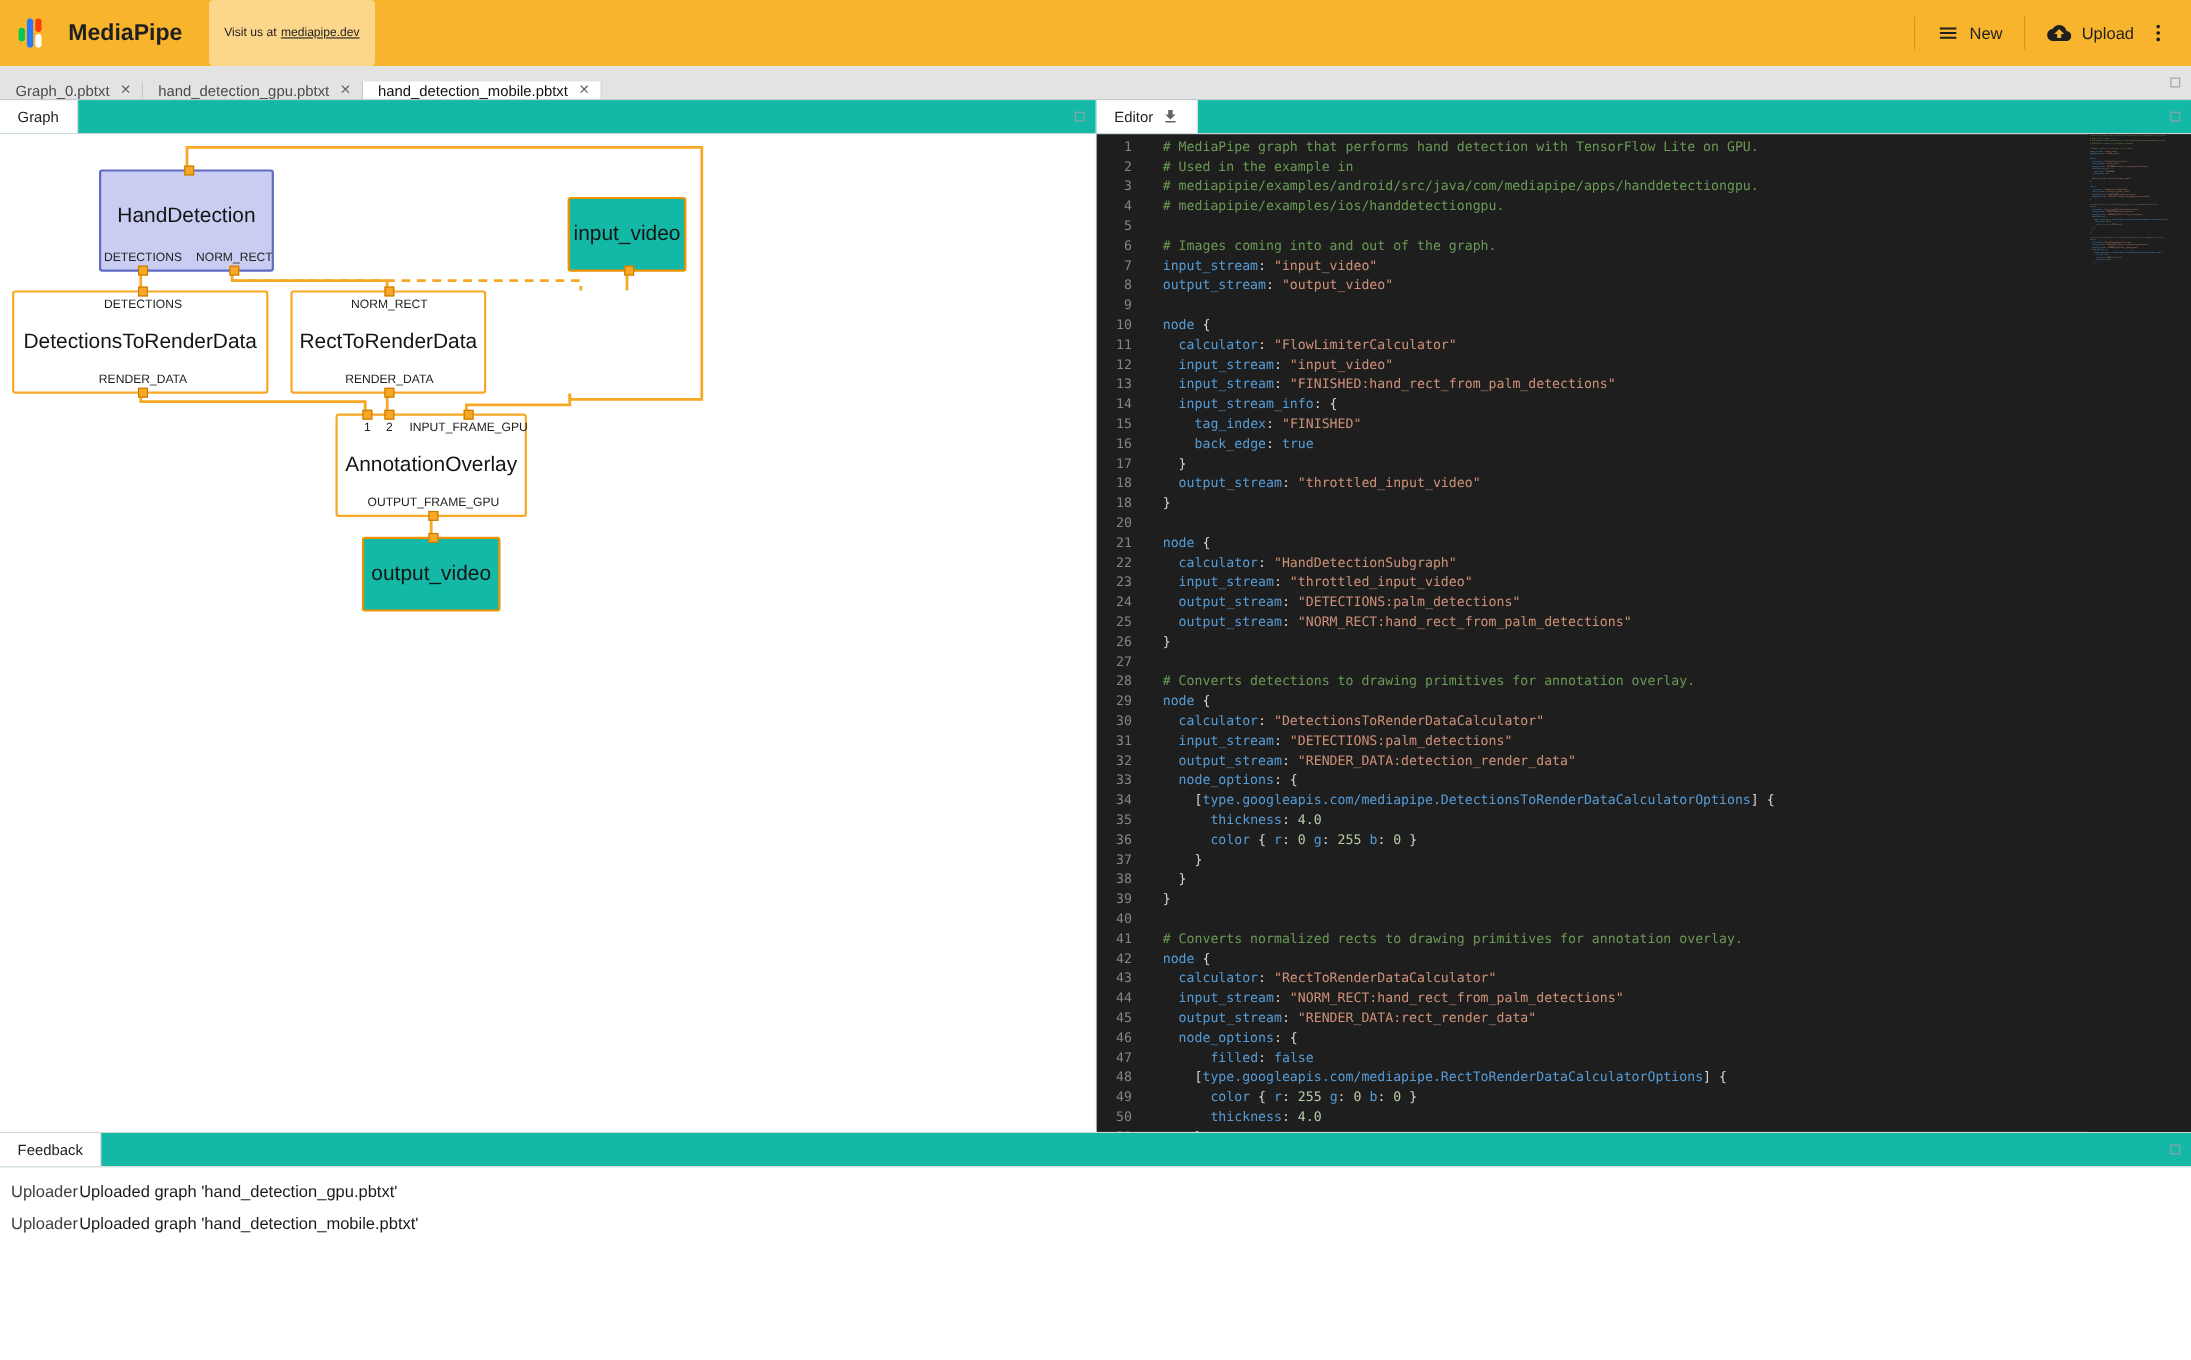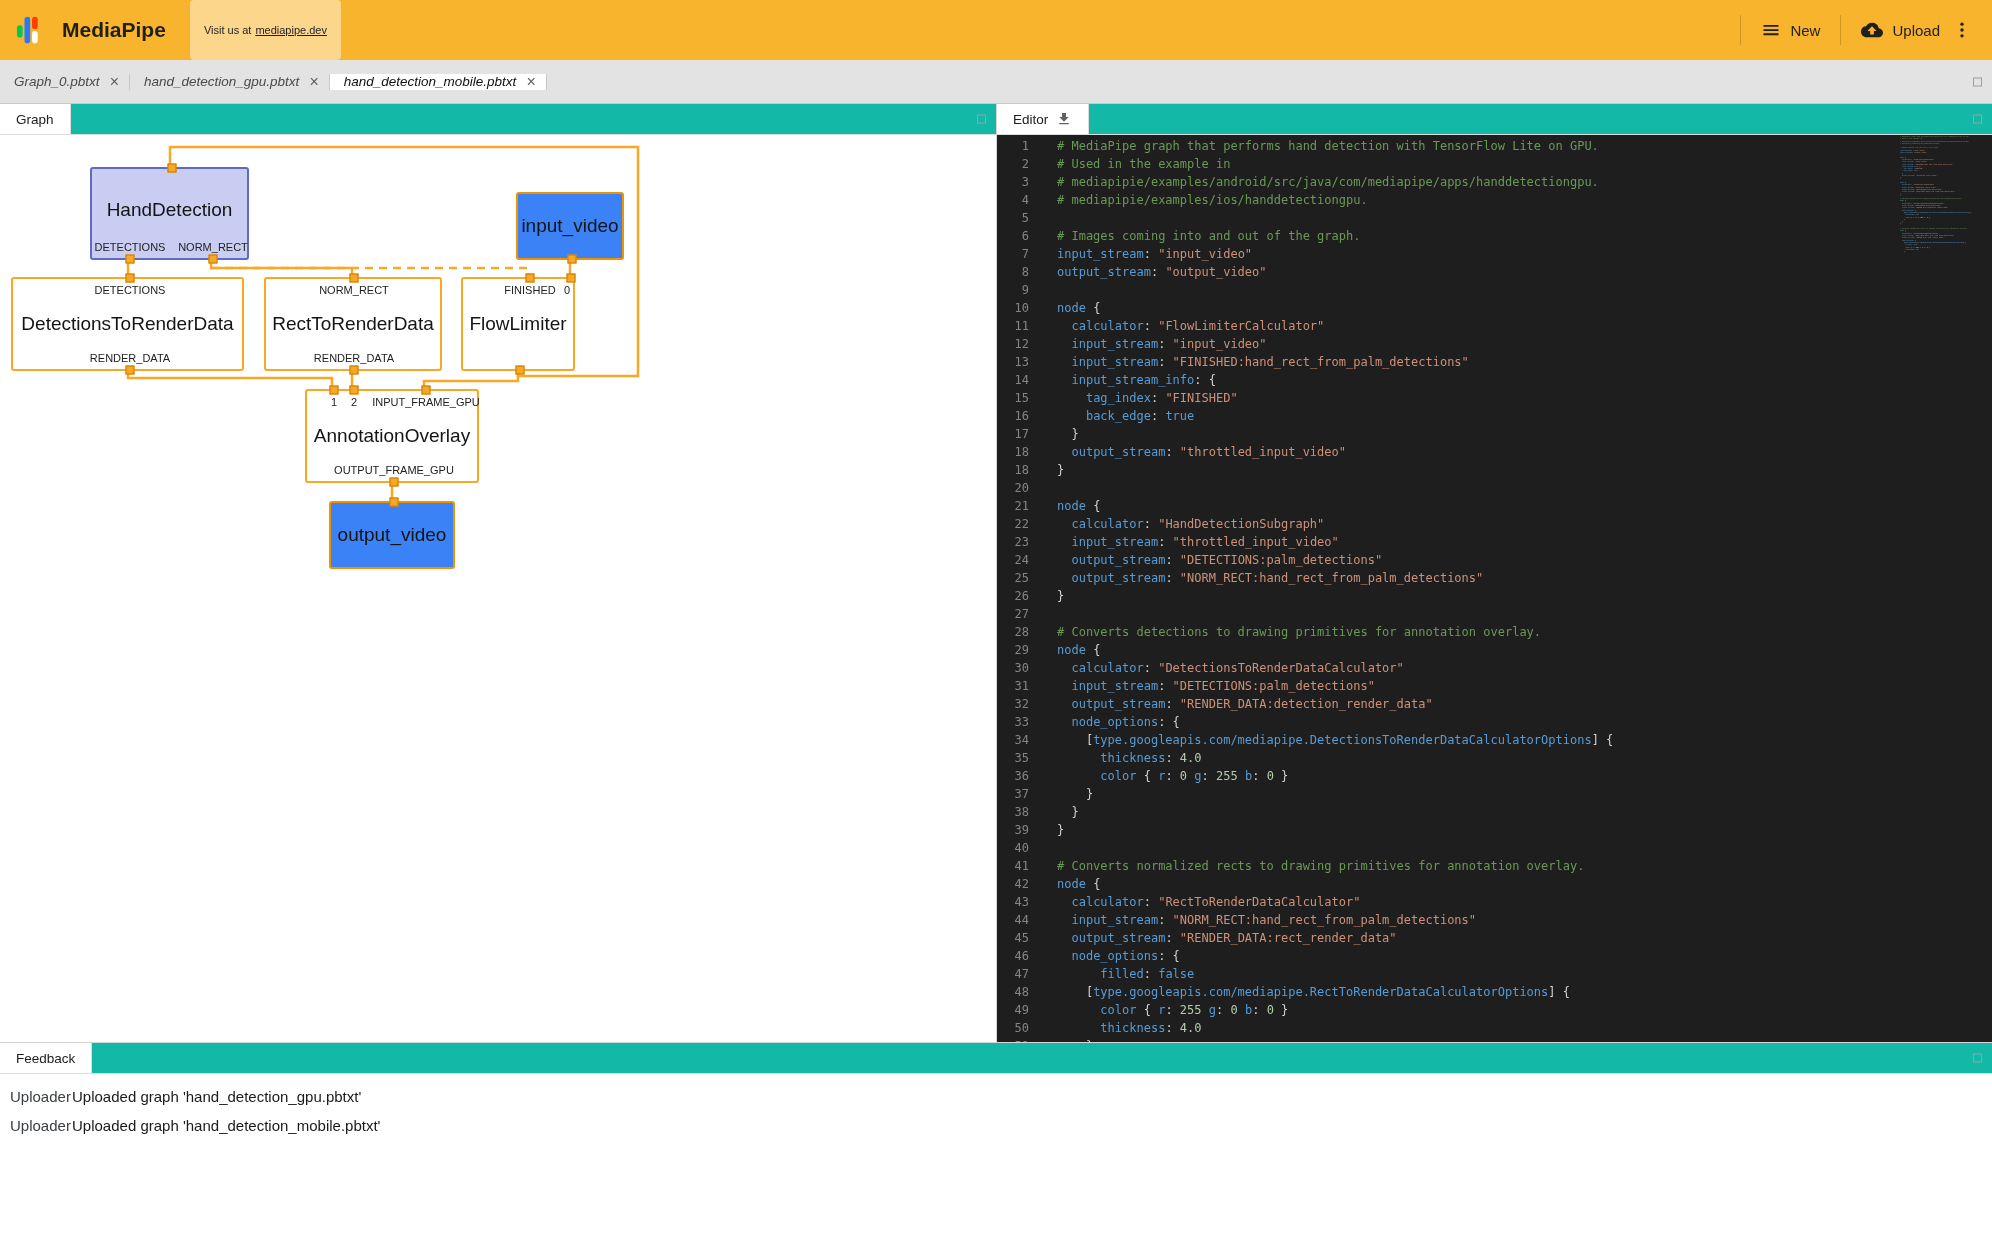--- a/index.html
+++ b/index.html
@@ -26,22 +26,22 @@
   .header-spacer { flex:1; }
   .hsep { width:1px; height:30px; background:rgba(0,0,0,0.16); margin:0 12px; flex:none; }
   .hbtn {
     display:flex; align-items:center; gap:9px; font-size:15px; font-weight:500;
     color:#1F1F1F; padding:6px 8px; cursor:pointer; border-radius:4px;
   }
   .kebab { padding:6px 4px; cursor:pointer; display:flex; align-items:center; }
 
   
   .tabbar {
-    height:44px; background:#E3E3E3; border-bottom:1px solid #C9C9C9;
-    display:flex; align-items:center; position:relative;font-style:italic;
+    height:31px; background:#E3E3E3; border-bottom:1px solid #C9C9C9;
+    display:flex; align-items:flex-end; position:relative;
   }
   .ftab {
     display:flex; align-items:center; padding:0 10px 0 14px; font-size:13.5px;
     color:#4A4A4A; border-right:1px solid #C9C9C9; cursor:pointer; white-space:nowrap;
   }
   .ftab.active { background:#fff; color:#111; }
   .ftab-close { margin-left:10px; font-size:16px; line-height:1; color:#5F6368; cursor:pointer; }
 
   .maxsq {
     position:absolute; right:10px; top:50%; transform:translateY(-50%);
@@ -64,21 +64,21 @@
 
   
   .canvas { position:relative; height:907px; background:#fff; overflow:hidden; }
   .edges { position:absolute; left:0; top:0; }
   .edge { fill:none; stroke:#F9A825; stroke-width:2.5; }
   .edge.dashed { stroke-dasharray:8 6; }
 
   .gnode {
     position:absolute; border-radius:3px; border:2px solid #F9A825; background:#fff; cursor:move;
   }
-  .gnode.amber { background:#3b82f6; border-color:#F09300; }
+  .gnode.amber { background:#14b8a6; border-color:#F09300; }
   .gnode.subgraph { background:#C9CDF2; border-color:#5F6AC4; }
   .gtitle {
     position:absolute; left:0; right:0; text-align:center; font-size:19px;
     color:#141414; white-space:nowrap;
   }
   .gtitle.center { top:50%; transform:translateY(-50%); }
   .plabel {
     position:absolute; transform:translateX(-50%); font-size:11px; color:#222;
     white-space:nowrap;
   }
@@ -230,28 +230,20 @@
         </div>
 
         <div class="gnode" style="left:264px;top:142px;width:178px;height:94px">
           <div class="port t" style="left:88px"></div>
           <div class="plabel t" style="left:88px">NORM_RECT</div>
           <div class="gtitle center">RectToRenderData</div>
           <div class="plabel b" style="left:88px">RENDER_DATA</div>
           <div class="port b" style="left:88px"></div>
         </div>
 
-        <div class="gnode" style="left:461px;top:142px;width:114px;height:94px">
-          <div class="port t" style="left:67px"></div>
-          <div class="port t" style="left:108px"></div>
-          <div class="plabel t" style="left:67px">FINISHED</div>
-          <div class="plabel t" style="left:104px">0</div>
-          <div class="gtitle center">FlowLimiter</div>
-          <div class="port b" style="left:57px"></div>
-        </div>
 
         <div class="gnode" style="left:305px;top:254px;width:174px;height:94px">
           <div class="port t" style="left:27px"></div>
           <div class="port t" style="left:47px"></div>
           <div class="port t" style="left:119px"></div>
           <div class="plabel t" style="left:27px">1</div>
           <div class="plabel t" style="left:47px">2</div>
           <div class="plabel t" style="left:119px">INPUT_FRAME_GPU</div>
           <div class="gtitle center">AnnotationOverlay</div>
           <div class="plabel b" style="left:87px">OUTPUT_FRAME_GPU</div>

